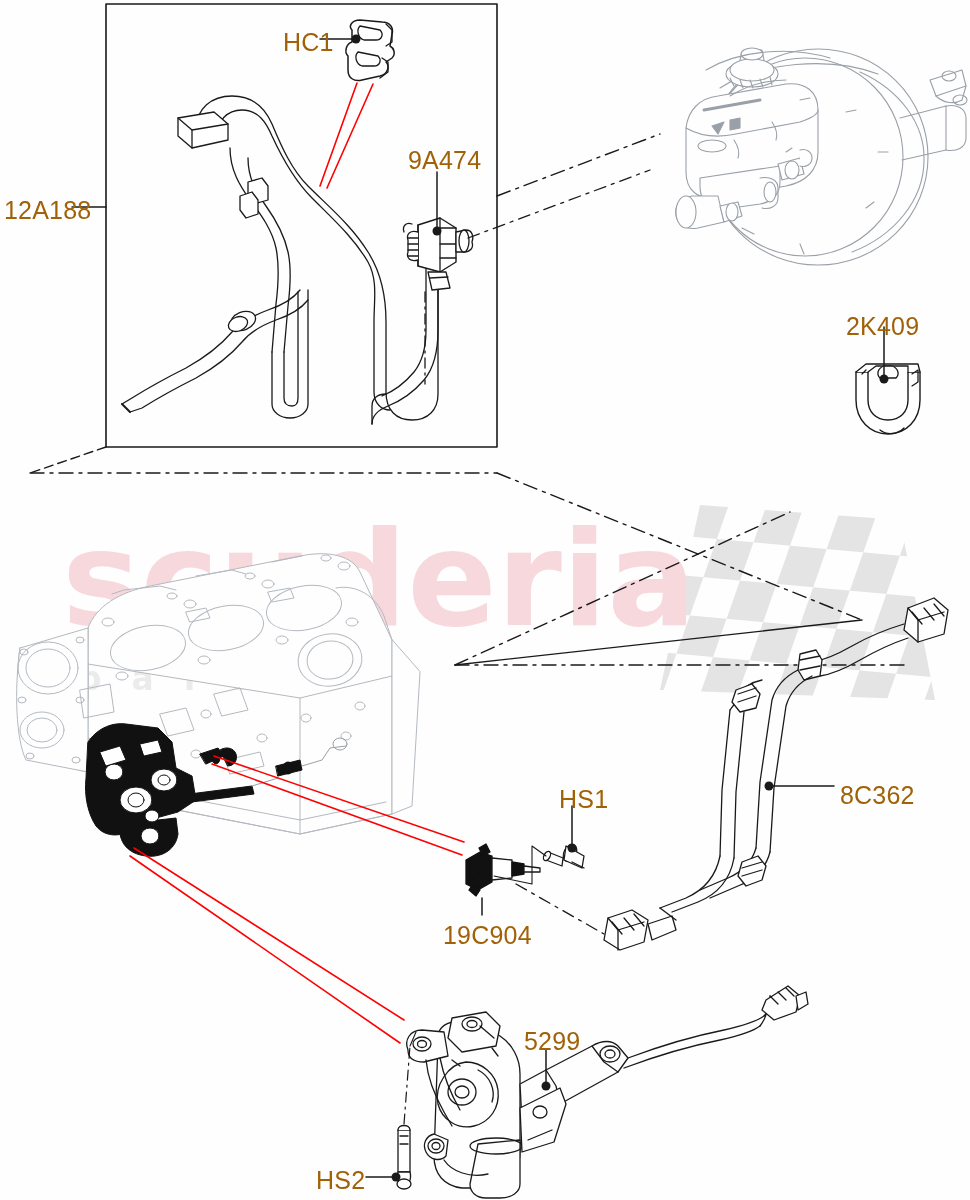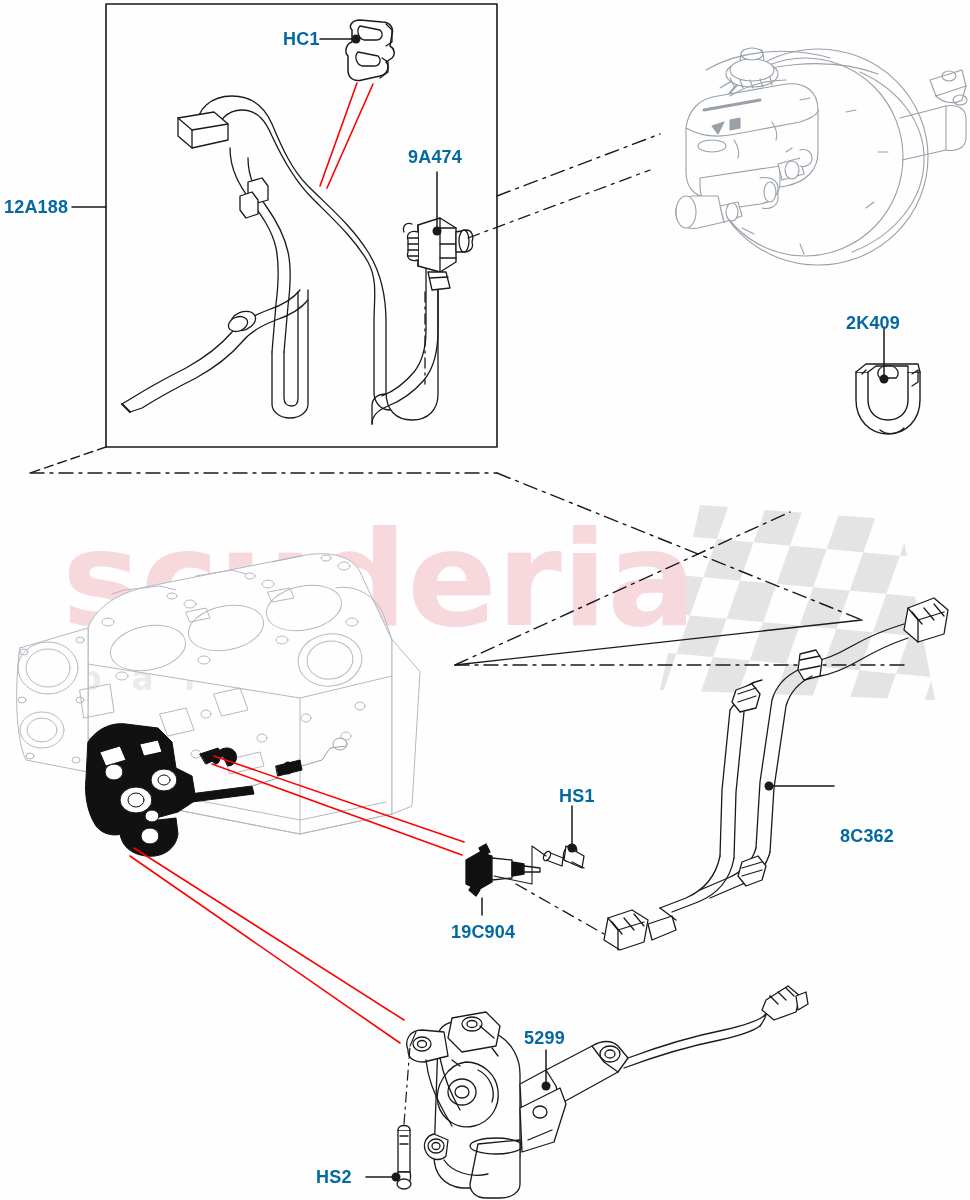--- a/index.html
+++ b/index.html
@@ -1,21 +1,21 @@
 <!DOCTYPE html>
 <html><head>
 <meta charset="utf-8">
 <style>
   html,body{margin:0;padding:0;background:#ffffff;}
   body{width:970px;height:1200px;position:relative;overflow:hidden;
        font-family:"Liberation Sans","DejaVu Sans",sans-serif;
        -webkit-font-smoothing:antialiased;}
   #stage{position:absolute;left:0;top:0;width:970px;height:1200px;background:#fefefe;}
   svg.layer{position:absolute;left:0;top:0;width:970px;height:1200px;overflow:visible;}
-  .lbl{position:absolute;color:#0369a1;font-size:18px;font-weight:700;
+  .lbl{position:absolute;color:#a16207;font-size:25px;font-weight:400;
        letter-spacing:.2px;white-space:nowrap;line-height:1;}
   .wm-text{font-family:"DejaVu Sans","Liberation Sans",sans-serif;font-weight:700;}
 </style>
 </head>
 <body>
 
 <div id="stage">
 
   <svg class="layer" viewBox="0 0 970 1200">
     <defs>
@@ -463,19 +463,19 @@
       <path d="M212,764 L462,855"></path>
       <path d="M134,848 L404,1020"></path>
       <path d="M130,856 L400,1043"></path>
     </g>
   </svg>
 
   <div class="lbl" style="left:4px;  top:198px;">12A188</div>
   <div class="lbl" style="left:283px; top:30px;">HC1</div>
   <div class="lbl" style="left:408px; top:148px;">9A474</div>
   <div class="lbl" style="left:846px; top:314px;">2K409</div>
-  <div class="lbl" style="left:840px; top:783px;margin-top:44px;">8C362</div>
+  <div class="lbl" style="left:840px; top:783px;">8C362</div>
   <div class="lbl" style="left:559px; top:787px;">HS1</div>
-  <div class="lbl" style="left:443px; top:923px;margin-left:8px;">19C904</div>
+  <div class="lbl" style="left:443px; top:923px;">19C904</div>
   <div class="lbl" style="left:524px; top:1029px;">5299</div>
   <div class="lbl" style="left:316px; top:1168px;">HS2</div>
 
 </div>
 
 </body></html>

